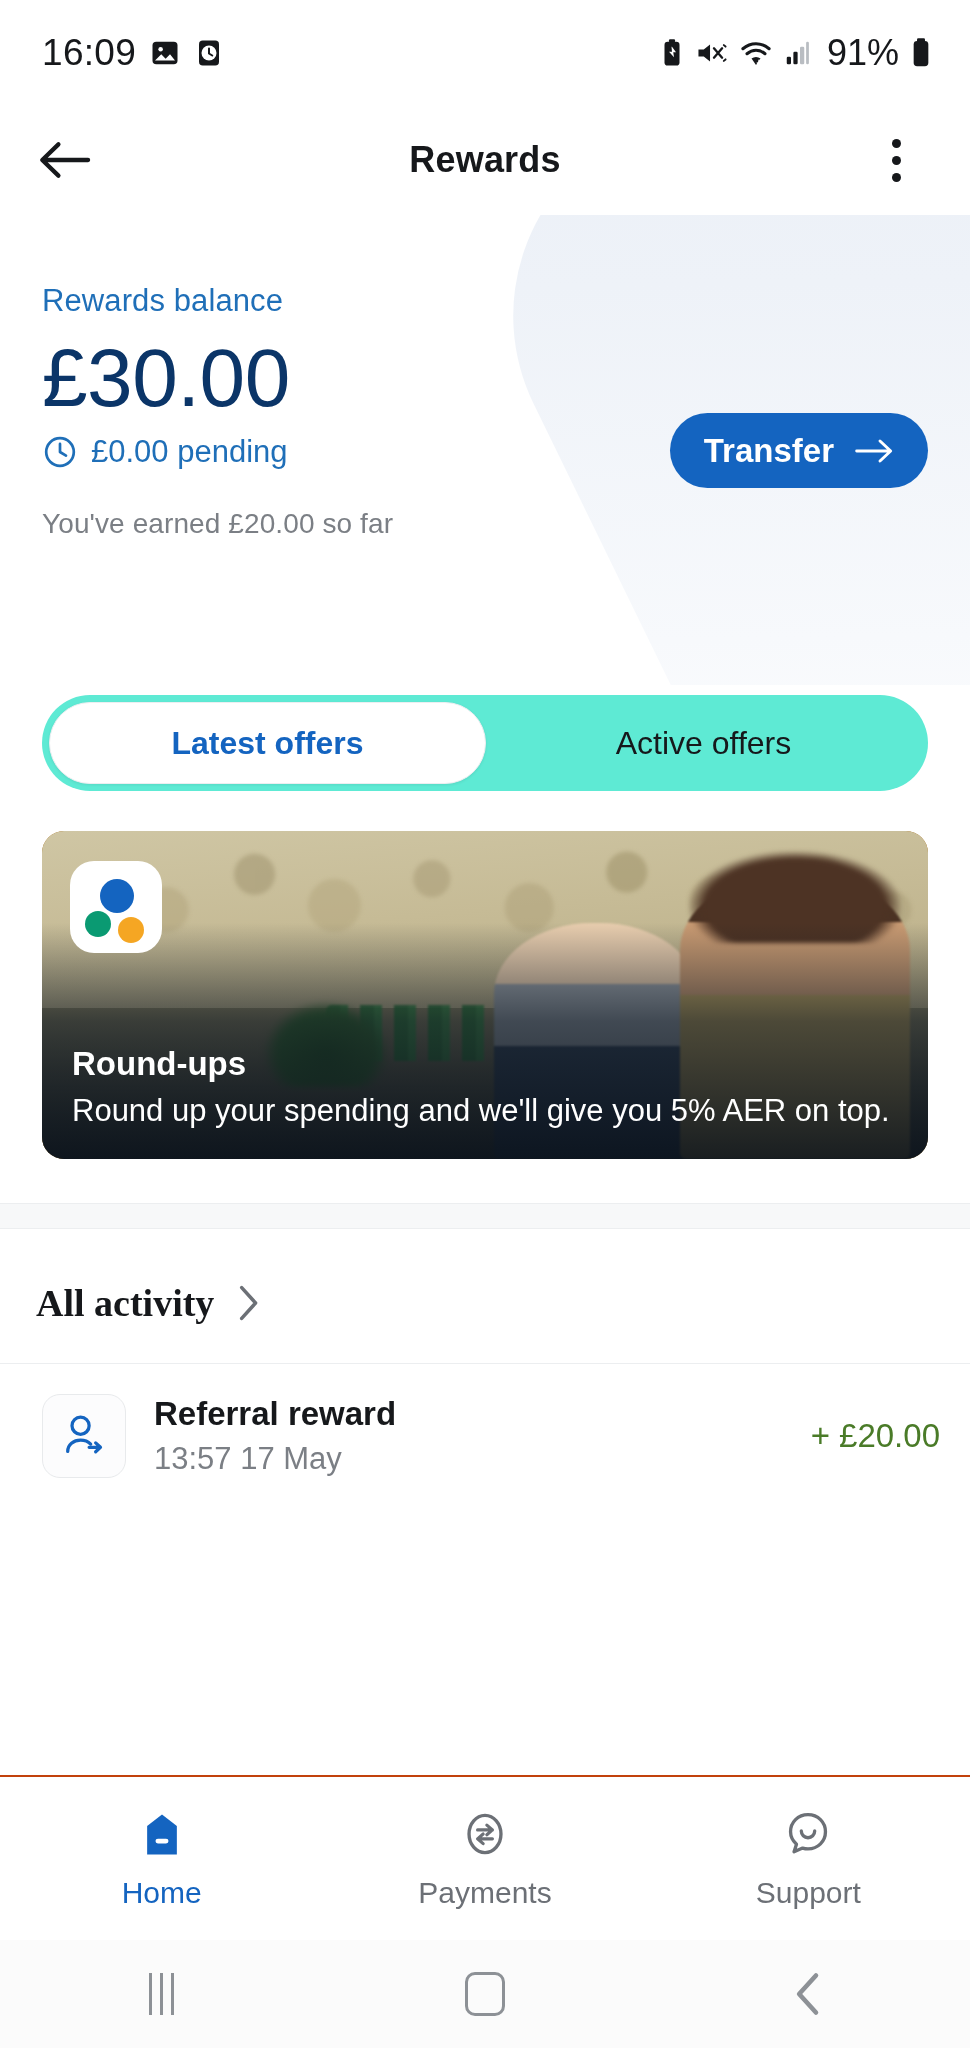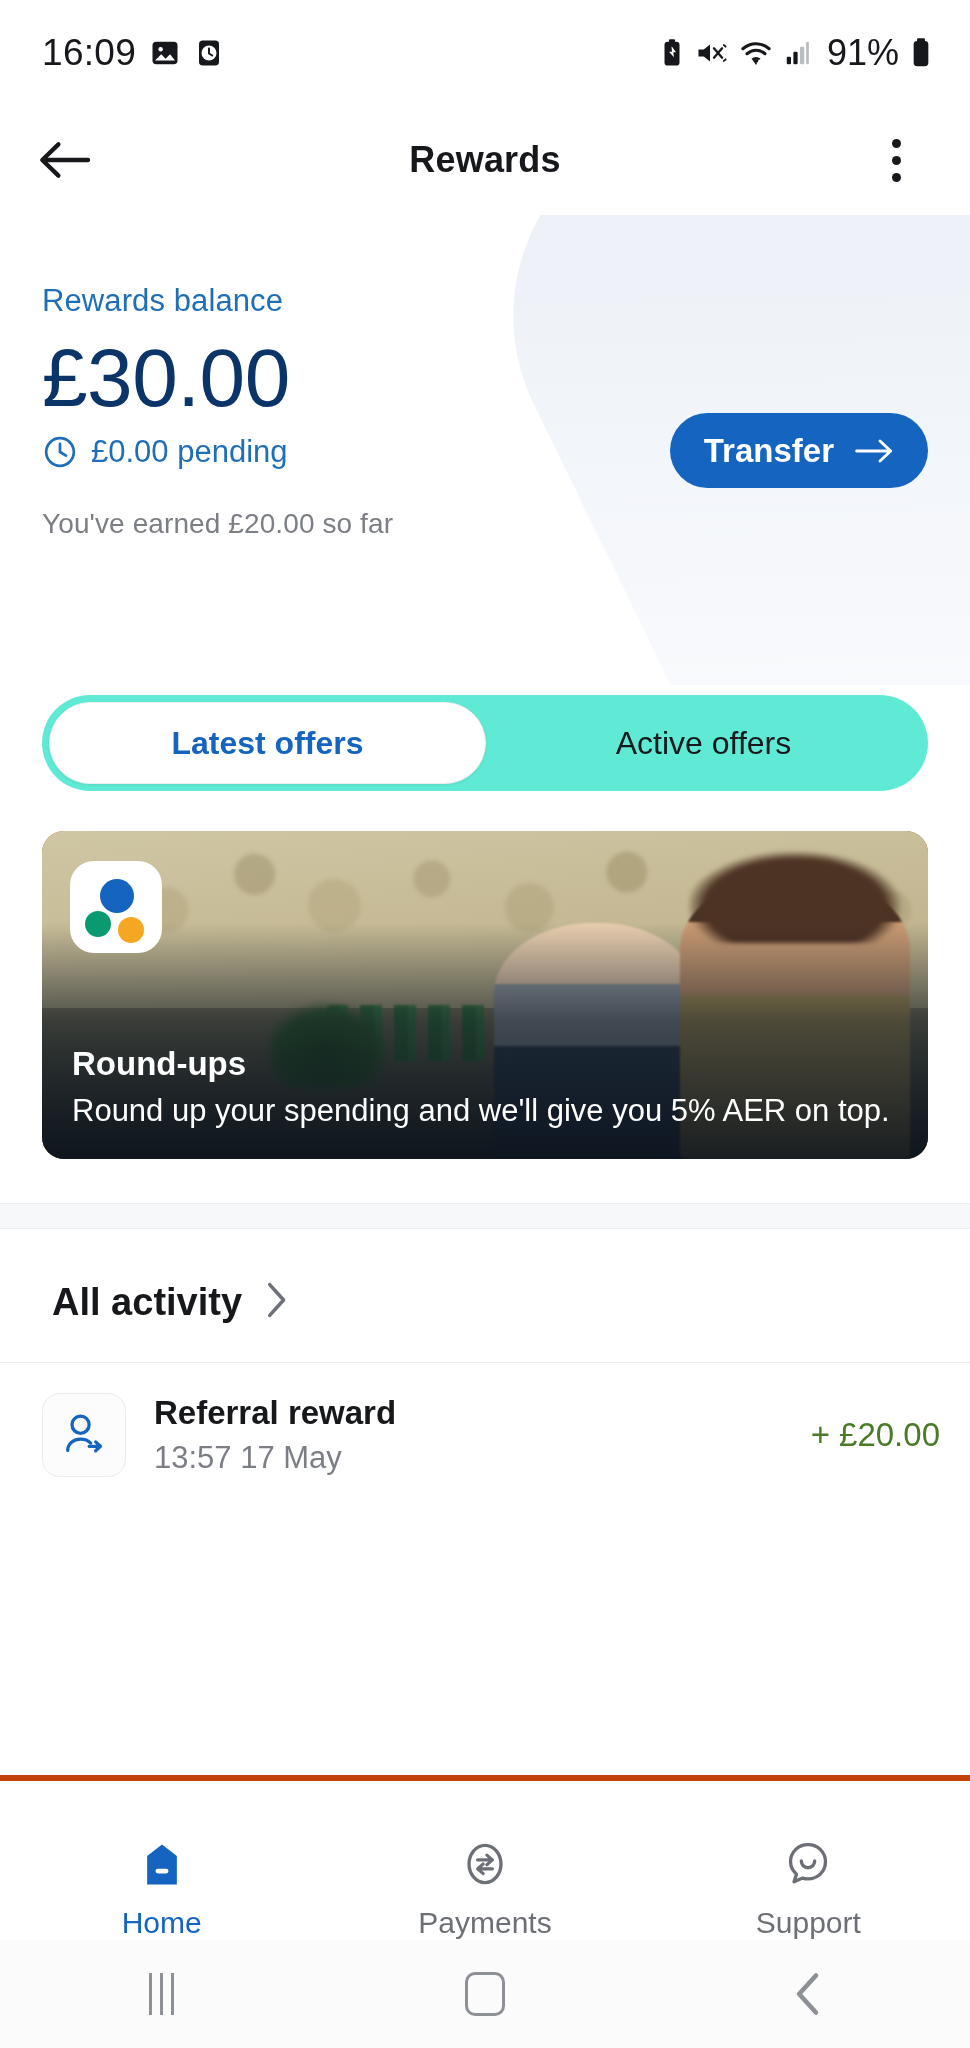--- a/index.html
+++ b/index.html
@@ -123,34 +123,34 @@
   .bb-green{ position:absolute; left: 15px; top: 50px; width: 26px; height: 26px; border-radius:50%; background:#0a9a72; }
   .bb-amber{ position:absolute; left: 48px; top: 56px; width: 26px; height: 26px; border-radius:50%; background:#f5a623; }
   .card-text { position:absolute; left: 30px; right: 30px; bottom: 26px; color:#fff; }
   .card-title { font-size: 33px; font-weight: 700; margin-bottom: 6px; }
   .card-sub { font-size: 31px; line-height: 1.42; font-weight: 400; }
 
   
   .band { height: 26px; background:#f7f8f9; border-top:1px solid #eceef0; border-bottom:1px solid #eceef0; margin-top: 44px; flex:0 0 26px; }
 
   
-  .activity-head { padding: 52px 42px 38px 52px; display:flex; gap:20px; cursor:pointer; flex:0 0 auto; }
+  .activity-head { padding: 52px 42px 38px 36px; display:flex; align-items:center; gap:20px; cursor:pointer; flex:0 0 auto;font-family:Liberation Serif, serif; }
   .activity-head .t { font-size: 38px; font-weight: 700; color:#16181b; }
   .rowsep { height:1px; background:#eceef0; }
   .act-row { display:flex; align-items:center; padding: 30px 30px 30px 42px; gap: 28px; cursor:pointer; flex:0 0 auto; }
   .act-icon { width: 84px; height: 84px; border-radius: 18px; border:1px solid #e8eaec; background:#fcfcfd;
               display:flex; align-items:center; justify-content:center; flex:0 0 84px; }
   .act-main { flex:1; min-width:0; }
   .act-title { font-size: 33px; font-weight: 700; color:#16181b; }
   .act-date { font-size: 31px; color:#7b7f85; margin-top: 8px; }
   .act-amt { font-size: 33px; color:#4a7b28; font-weight:400; white-space:nowrap;margin-left:35px; }
 
   
   .spacer { flex: 1 1 auto; }
-  .bottomnav { height: 165px; flex:0 0 165px; border-top:6px solid #c2410c; display:flex; align-items:flex-end; }
+  .bottomnav { height: 165px; flex:0 0 165px; border-top:2px solid #c2410c; display:flex; align-items:center; }
   .nav-item { flex:1; display:flex; flex-direction:column; align-items:center; gap:16px; cursor:pointer; }
   .nav-label { font-size: 30px; color:#6c7076; }
   .nav-item.active .nav-label { color:#1464c0; }
 
   
   .sysnav { height: 108px; flex:0 0 108px; background:#fbfbfb; display:flex; align-items:center; }
   .sys { flex:1; display:flex; align-items:center; justify-content:center; cursor:pointer; }
   .sys-recents { display:flex; gap:8px; }
   .sys-recents i { display:block; width:3px; height:42px; background:#8d9196; }
   .sys-home { width: 40px; height: 44px; border:3px solid #8d9196; border-radius: 10px; }

